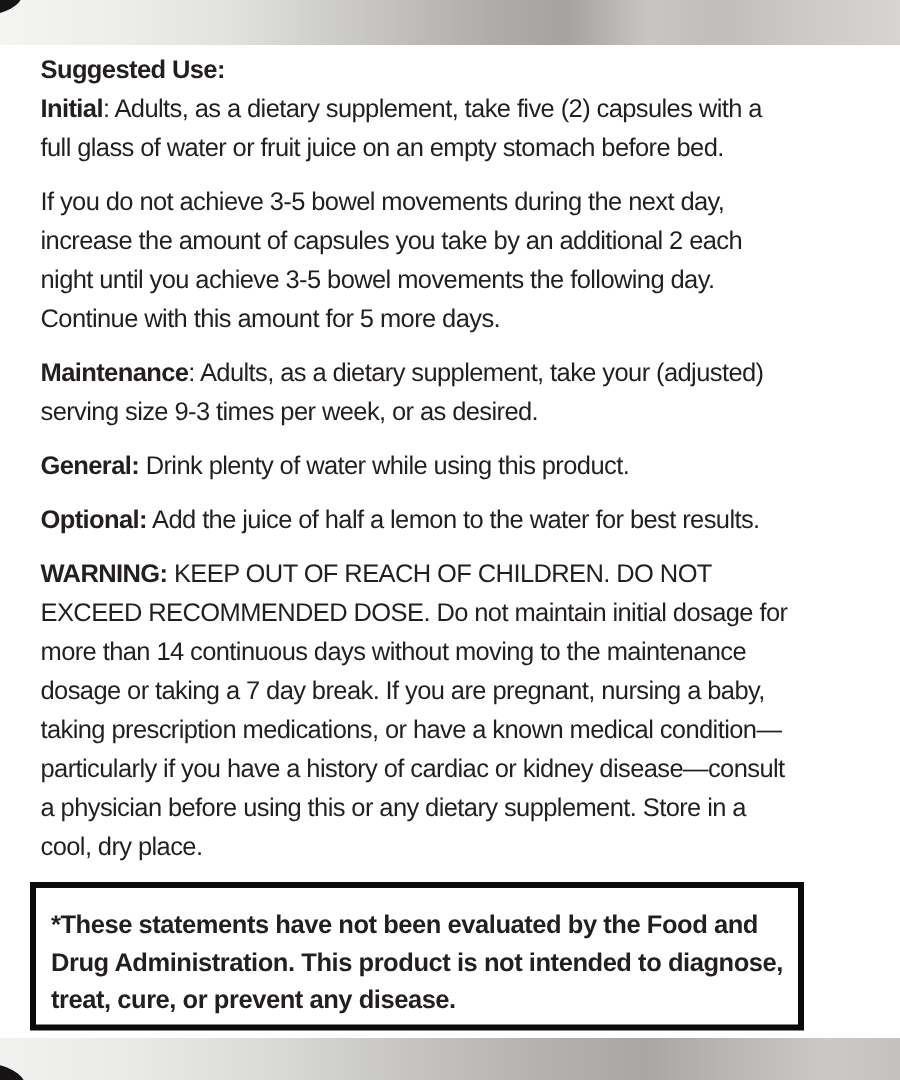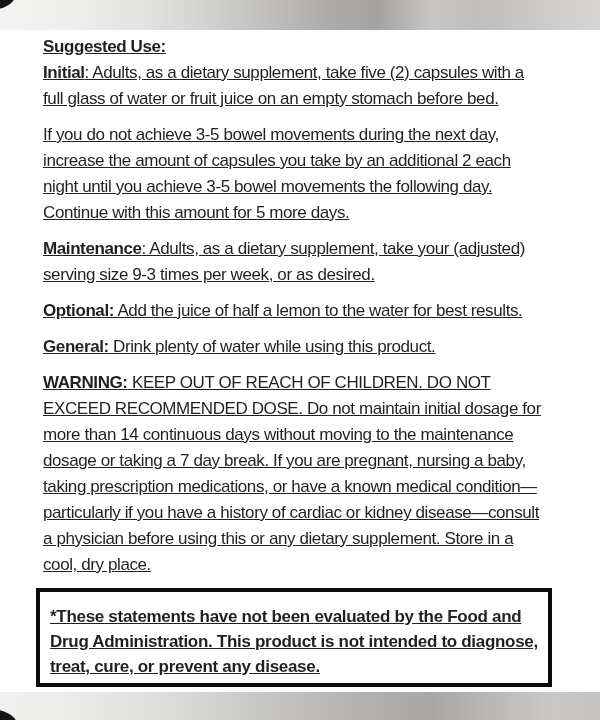--- a/index.html
+++ b/index.html
@@ -57,28 +57,27 @@
     left: -5px;
     width: 23px;
     height: 13px;
     border-radius: 0 100% 0 0;
     transform: rotate(8deg);
   }
 
   .content {
     position: absolute;
     top: 30px;
-    left: 16px;
+    left: 0;
     width: 556px;
     padding: 4px 27px 0 27px;
     box-sizing: border-box;
     font-size: 17px;
     line-height: 26px;
     letter-spacing: -0.4px;
-    text-decoration: underline;
   }
 
   .heading {
     font-weight: 700;
     margin: 0;
   }
 
   .para {
     margin: 0 0 10px 0;
   }
@@ -107,23 +106,23 @@
 <div class="content">
 
   <div class="heading">Suggested Use:</div>
 
   <p class="para"><span class="lead">Initial</span><span>: Adults, as a dietary supplement, take five (2) capsules with a full glass of water or fruit juice on an empty stomach before bed.</span></p>
 
   <p class="para"><span class="lead"></span><span>If you do not achieve 3-5 bowel movements during the next day, increase the amount of capsules you take by an additional 2 each night until you achieve 3-5 bowel movements the following day. Continue with this amount for 5 more days.</span></p>
 
   <p class="para"><span class="lead">Maintenance</span><span>: Adults, as a dietary supplement, take your (adjusted) serving size 9-3 times per week, or as desired.</span></p>
 
+  <p class="para"><span class="lead">General:</span><span> Drink plenty of water while using this product.</span></p>
+
   <p class="para"><span class="lead">Optional:</span><span> Add the juice of half a lemon to the water for best results.</span></p>
-
-  <p class="para"><span class="lead">General:</span><span> Drink plenty of water while using this product.</span></p>
 
   <p class="para"><span class="lead">WARNING:</span><span> KEEP OUT OF REACH OF CHILDREN. DO NOT EXCEED RECOMMENDED DOSE. Do not maintain initial dosage for more than 14 continuous days without moving to the maintenance dosage or taking a 7 day break. If you are pregnant, nursing a baby, taking prescription medications, or have a known medical condition—particularly if you have a history of cardiac or kidney disease—consult a physician before using this or any dietary supplement. Store in a cool, dry place.</span></p>
 
   <div class="disclaimer-box"><span>*These statements have not been evaluated by the Food and Drug Administration. This product is not intended to diagnose, treat, cure, or prevent any disease.</span></div>
 
 </div>
 
 <div class="strip strip-bottom"></div>
 <div class="corner-mark corner-mark-bl"></div>
 

